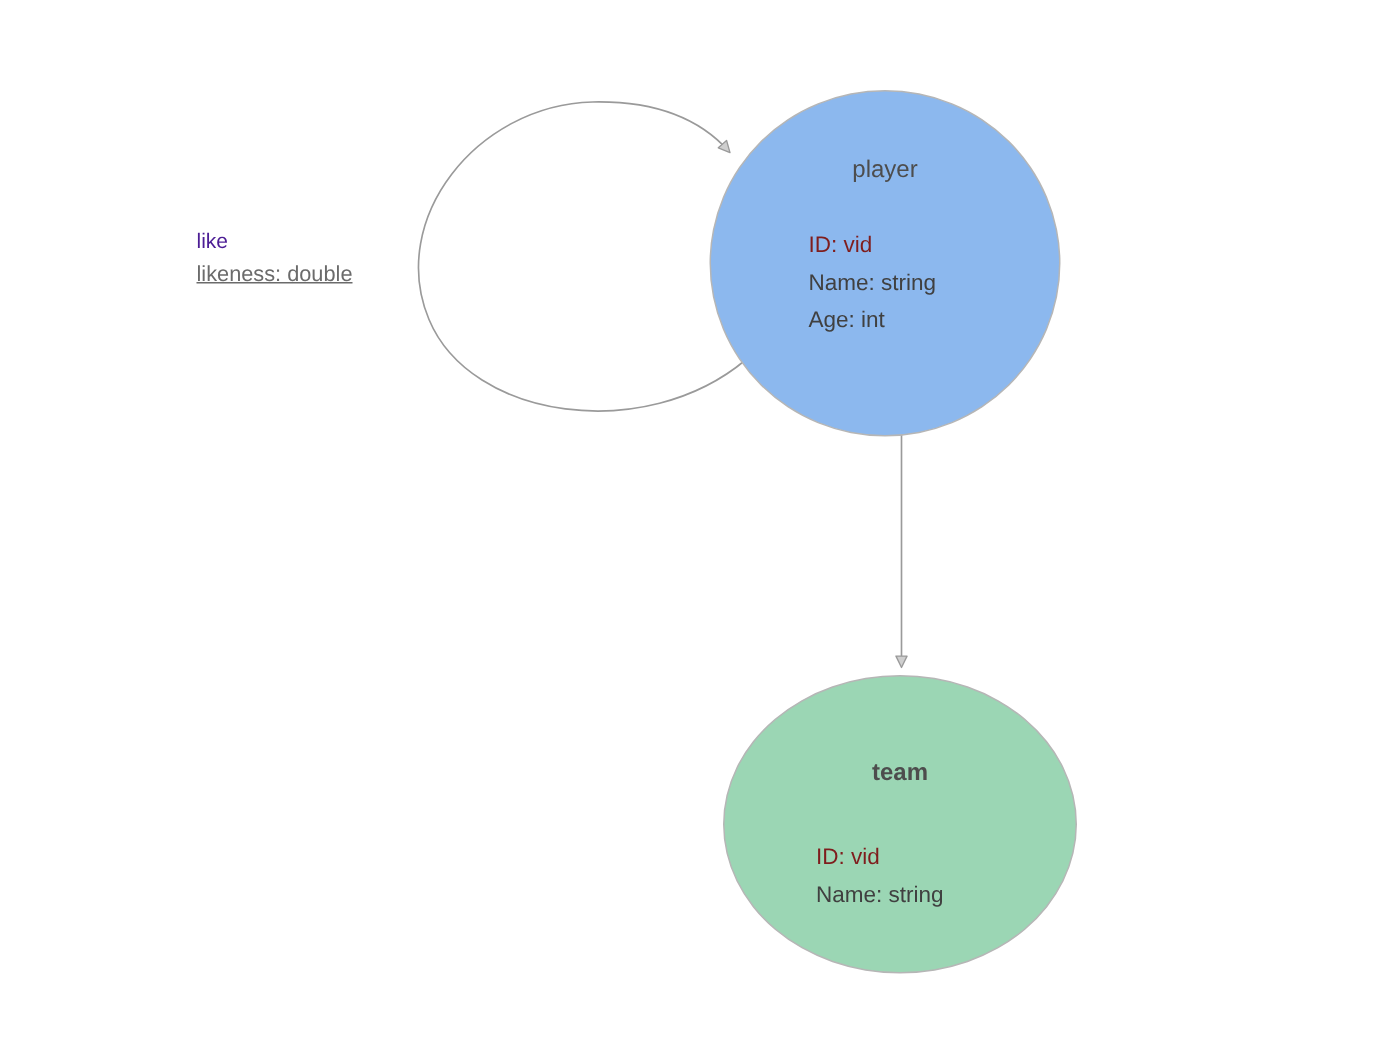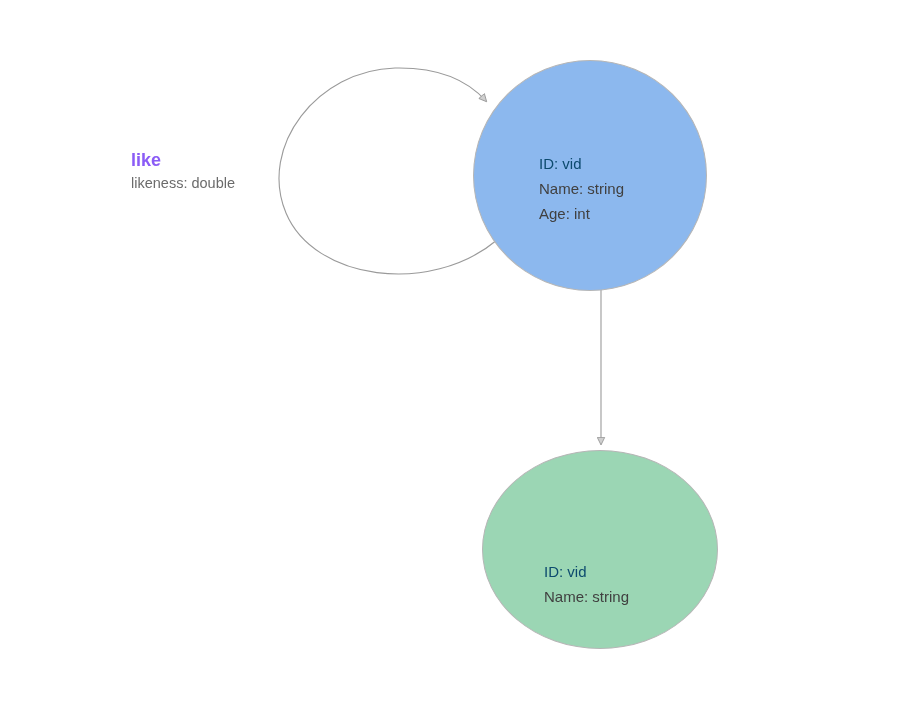--- a/index.html
+++ b/index.html
@@ -76,41 +76,42 @@
   .node-player .attr-list { left: 65px; top: 90px; }
   .node-team   .attr-list { left: 61px; top: 108px; }
   .attr-line {
     display: block;
     font-size: 15px;
     line-height: 25px;
     color: #404040;
     white-space: nowrap;
   }
   .attr-line.key {
-    color: #0c4a6e;
+    color: #7f1d1d;
   }
 
   
   .edge-label {
     position: absolute;
     white-space: nowrap;
   }
   .edge-label .edge-name {
     display: block;
-    font-size: 18px;
-    font-weight: 700;
-    color: #8b5cf6;
+    font-size: 14px;
+    font-weight: 400;
+    color: #4c1d95;
     line-height: 21px;
   }
   .edge-label .edge-prop {
     display: block;
     font-size: 14.5px;
     font-weight: 400;
     color: #6b6b6b;
     line-height: 25px;
+    text-decoration: underline;
   }
   .edge-label-like  { left: 131px; top: 150px; }
   .edge-label-serve { left: 471px; top: 336px; }
 </style>
 </head>
 <body>
 
 <div id="canvas">
 
   <svg class="edge-layer" viewBox="0 0 922 702">
@@ -122,28 +123,30 @@
 
     <line x1="601" y1="286" x2="601" y2="444" stroke="#9a9a9a" stroke-width="1.1" marker-end="url(#arrowhead)"></line>
 
     <path d="M 497,240
              C 430,296 314,280 286,213
              C 258,146 318,70 395,68
              C 443,67 470,83 486,101" fill="none" stroke="#9a9a9a" stroke-width="1.1" marker-end="url(#arrowhead)"></path>
   </svg>
 
   <div class="node node-player">
+    <div class="node-title">player</div>
     <div class="attr-list">
       <span class="attr-line key">ID: vid</span>
       <span class="attr-line">Name: string</span>
       <span class="attr-line">Age: int</span>
     </div>
   </div>
 
   <div class="node node-team">
+    <div class="node-title">team</div>
     <div class="attr-list">
       <span class="attr-line key">ID: vid</span>
       <span class="attr-line">Name: string</span>
     </div>
   </div>
 
   <div class="edge-label edge-label-like">
     <span class="edge-name">like</span>
     <span class="edge-prop">likeness: double</span>
   </div>

